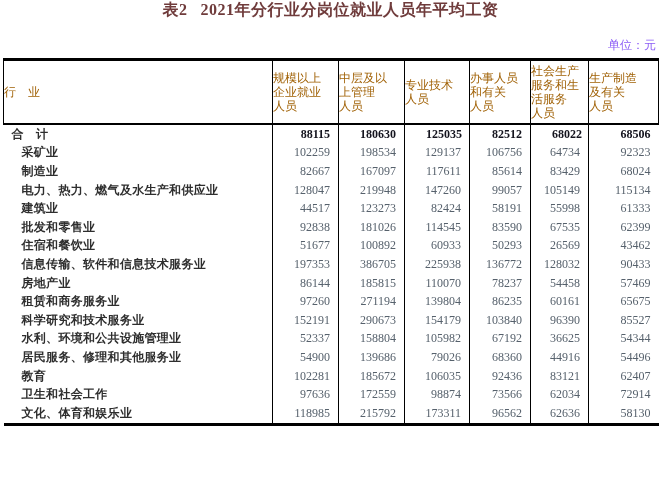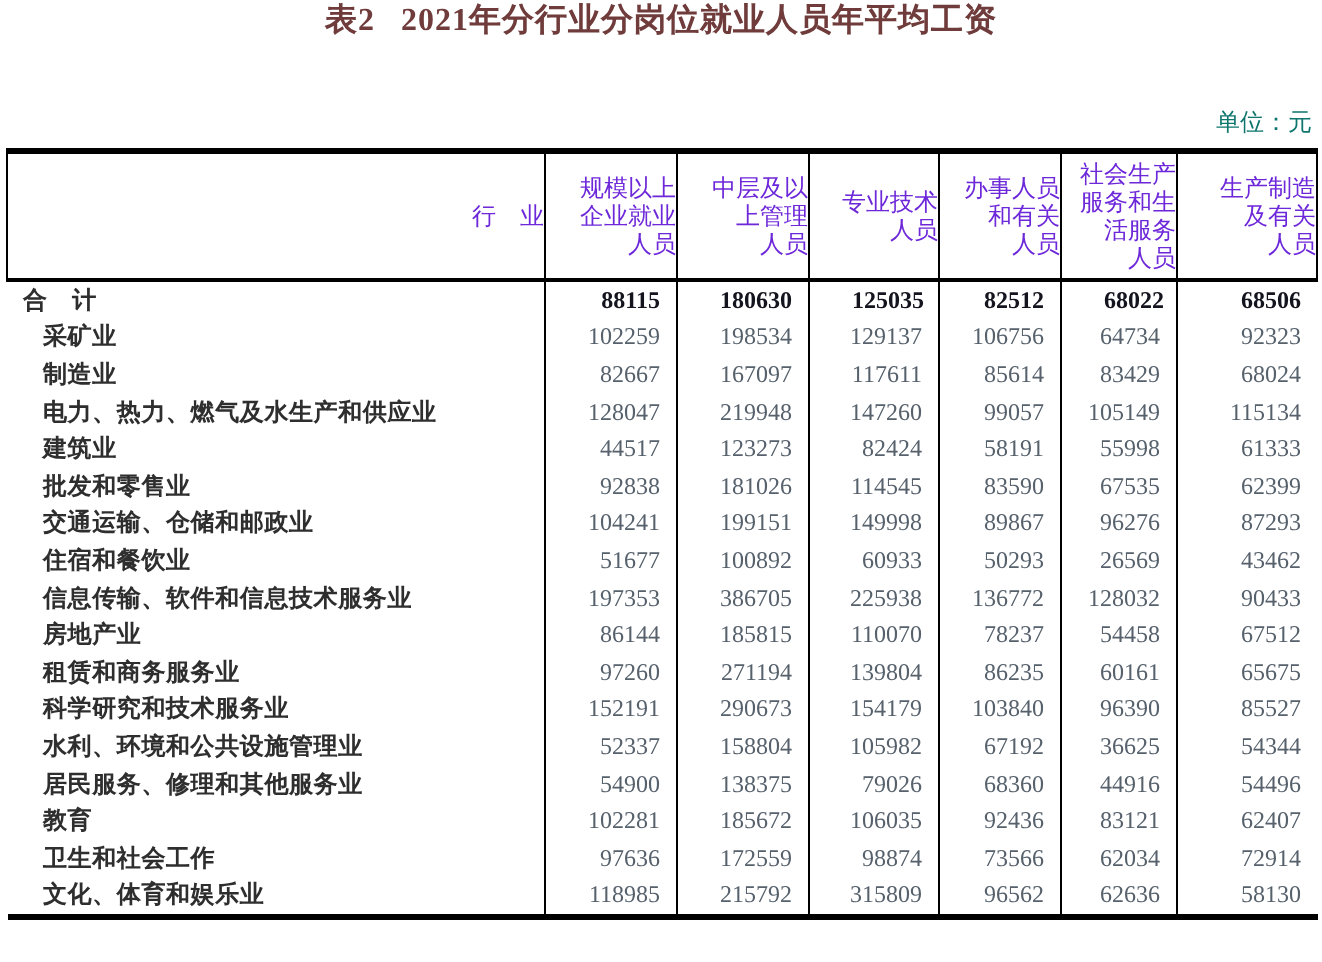--- a/index.html
+++ b/index.html
@@ -19,25 +19,25 @@
   .title {
     text-align: center;
     font-size: 16px;
     font-weight: bold;
     color: #6f3b3b;
     letter-spacing: 0.5px;
     font-family: "Liberation Serif", "DejaVu Serif", serif;
   }
   .title .prefix { margin-right: 13px; }
   .unit {
-    margin-top: 32px;
+    margin-top: 16px;
     margin-right: 5px;
     text-align: right;
     font-size: 12px;
-    color: #0f766e;
+    color: #8b5cf6;
     height: 16px;
     line-height: 16px;
   }
   table.wage {
     margin-left: 3px;
     margin-top: 5px;
     border-collapse: collapse;
     table-layout: fixed;
     width: 655px;
     border-top: 3px solid #000;
@@ -46,22 +46,22 @@
   col.c-industry { width: 269px; }
   col.c1 { width: 66px; }
   col.c2 { width: 66px; }
   col.c3 { width: 65px; }
   col.c4 { width: 61px; }
   col.c5 { width: 58px; }
   col.c6 { width: 70px; }
   thead th {
     font-weight: normal;
     font-size: 12px;
-    color: #6d28d9;
-    text-align: right;
+    color: #a16207;
+    text-align: left;
     vertical-align: middle;
     height: 62px;
     line-height: 14px;
     white-space: pre-line;
     border-left: 1px solid #000;
     padding: 0;
   }
   thead th:last-child { border-right: 1px solid #000; }
   thead { border-bottom: 2px solid #000; }
   tbody td {
@@ -181,29 +181,20 @@
         <tr>
           <td class="industry">批发和零售业</td>
           <td class="num">92838</td>
           <td class="num">181026</td>
           <td class="num">114545</td>
           <td class="num">83590</td>
           <td class="num">67535</td>
           <td class="num">62399</td>
         </tr>
         <tr>
-          <td class="industry">交通运输、仓储和邮政业</td>
-          <td class="num">104241</td>
-          <td class="num">199151</td>
-          <td class="num">149998</td>
-          <td class="num">89867</td>
-          <td class="num">96276</td>
-          <td class="num">87293</td>
-        </tr>
-        <tr>
           <td class="industry">住宿和餐饮业</td>
           <td class="num">51677</td>
           <td class="num">100892</td>
           <td class="num">60933</td>
           <td class="num">50293</td>
           <td class="num">26569</td>
           <td class="num">43462</td>
         </tr>
         <tr>
           <td class="industry">信息传输、软件和信息技术服务业</td>
@@ -214,21 +205,21 @@
           <td class="num">128032</td>
           <td class="num">90433</td>
         </tr>
         <tr>
           <td class="industry">房地产业</td>
           <td class="num">86144</td>
           <td class="num">185815</td>
           <td class="num">110070</td>
           <td class="num">78237</td>
           <td class="num">54458</td>
-          <td class="num">67512</td>
+          <td class="num">57469</td>
         </tr>
         <tr>
           <td class="industry">租赁和商务服务业</td>
           <td class="num">97260</td>
           <td class="num">271194</td>
           <td class="num">139804</td>
           <td class="num">86235</td>
           <td class="num">60161</td>
           <td class="num">65675</td>
         </tr>
@@ -246,21 +237,21 @@
           <td class="num">52337</td>
           <td class="num">158804</td>
           <td class="num">105982</td>
           <td class="num">67192</td>
           <td class="num">36625</td>
           <td class="num">54344</td>
         </tr>
         <tr>
           <td class="industry">居民服务、修理和其他服务业</td>
           <td class="num">54900</td>
-          <td class="num">138375</td>
+          <td class="num">139686</td>
           <td class="num">79026</td>
           <td class="num">68360</td>
           <td class="num">44916</td>
           <td class="num">54496</td>
         </tr>
         <tr>
           <td class="industry">教育</td>
           <td class="num">102281</td>
           <td class="num">185672</td>
           <td class="num">106035</td>
@@ -274,21 +265,21 @@
           <td class="num">172559</td>
           <td class="num">98874</td>
           <td class="num">73566</td>
           <td class="num">62034</td>
           <td class="num">72914</td>
         </tr>
         <tr>
           <td class="industry">文化、体育和娱乐业</td>
           <td class="num">118985</td>
           <td class="num">215792</td>
-          <td class="num">315809</td>
+          <td class="num">173311</td>
           <td class="num">96562</td>
           <td class="num">62636</td>
           <td class="num">58130</td>
         </tr>
       </tbody>
   </table>
 
 </div>
 
 </body></html>

